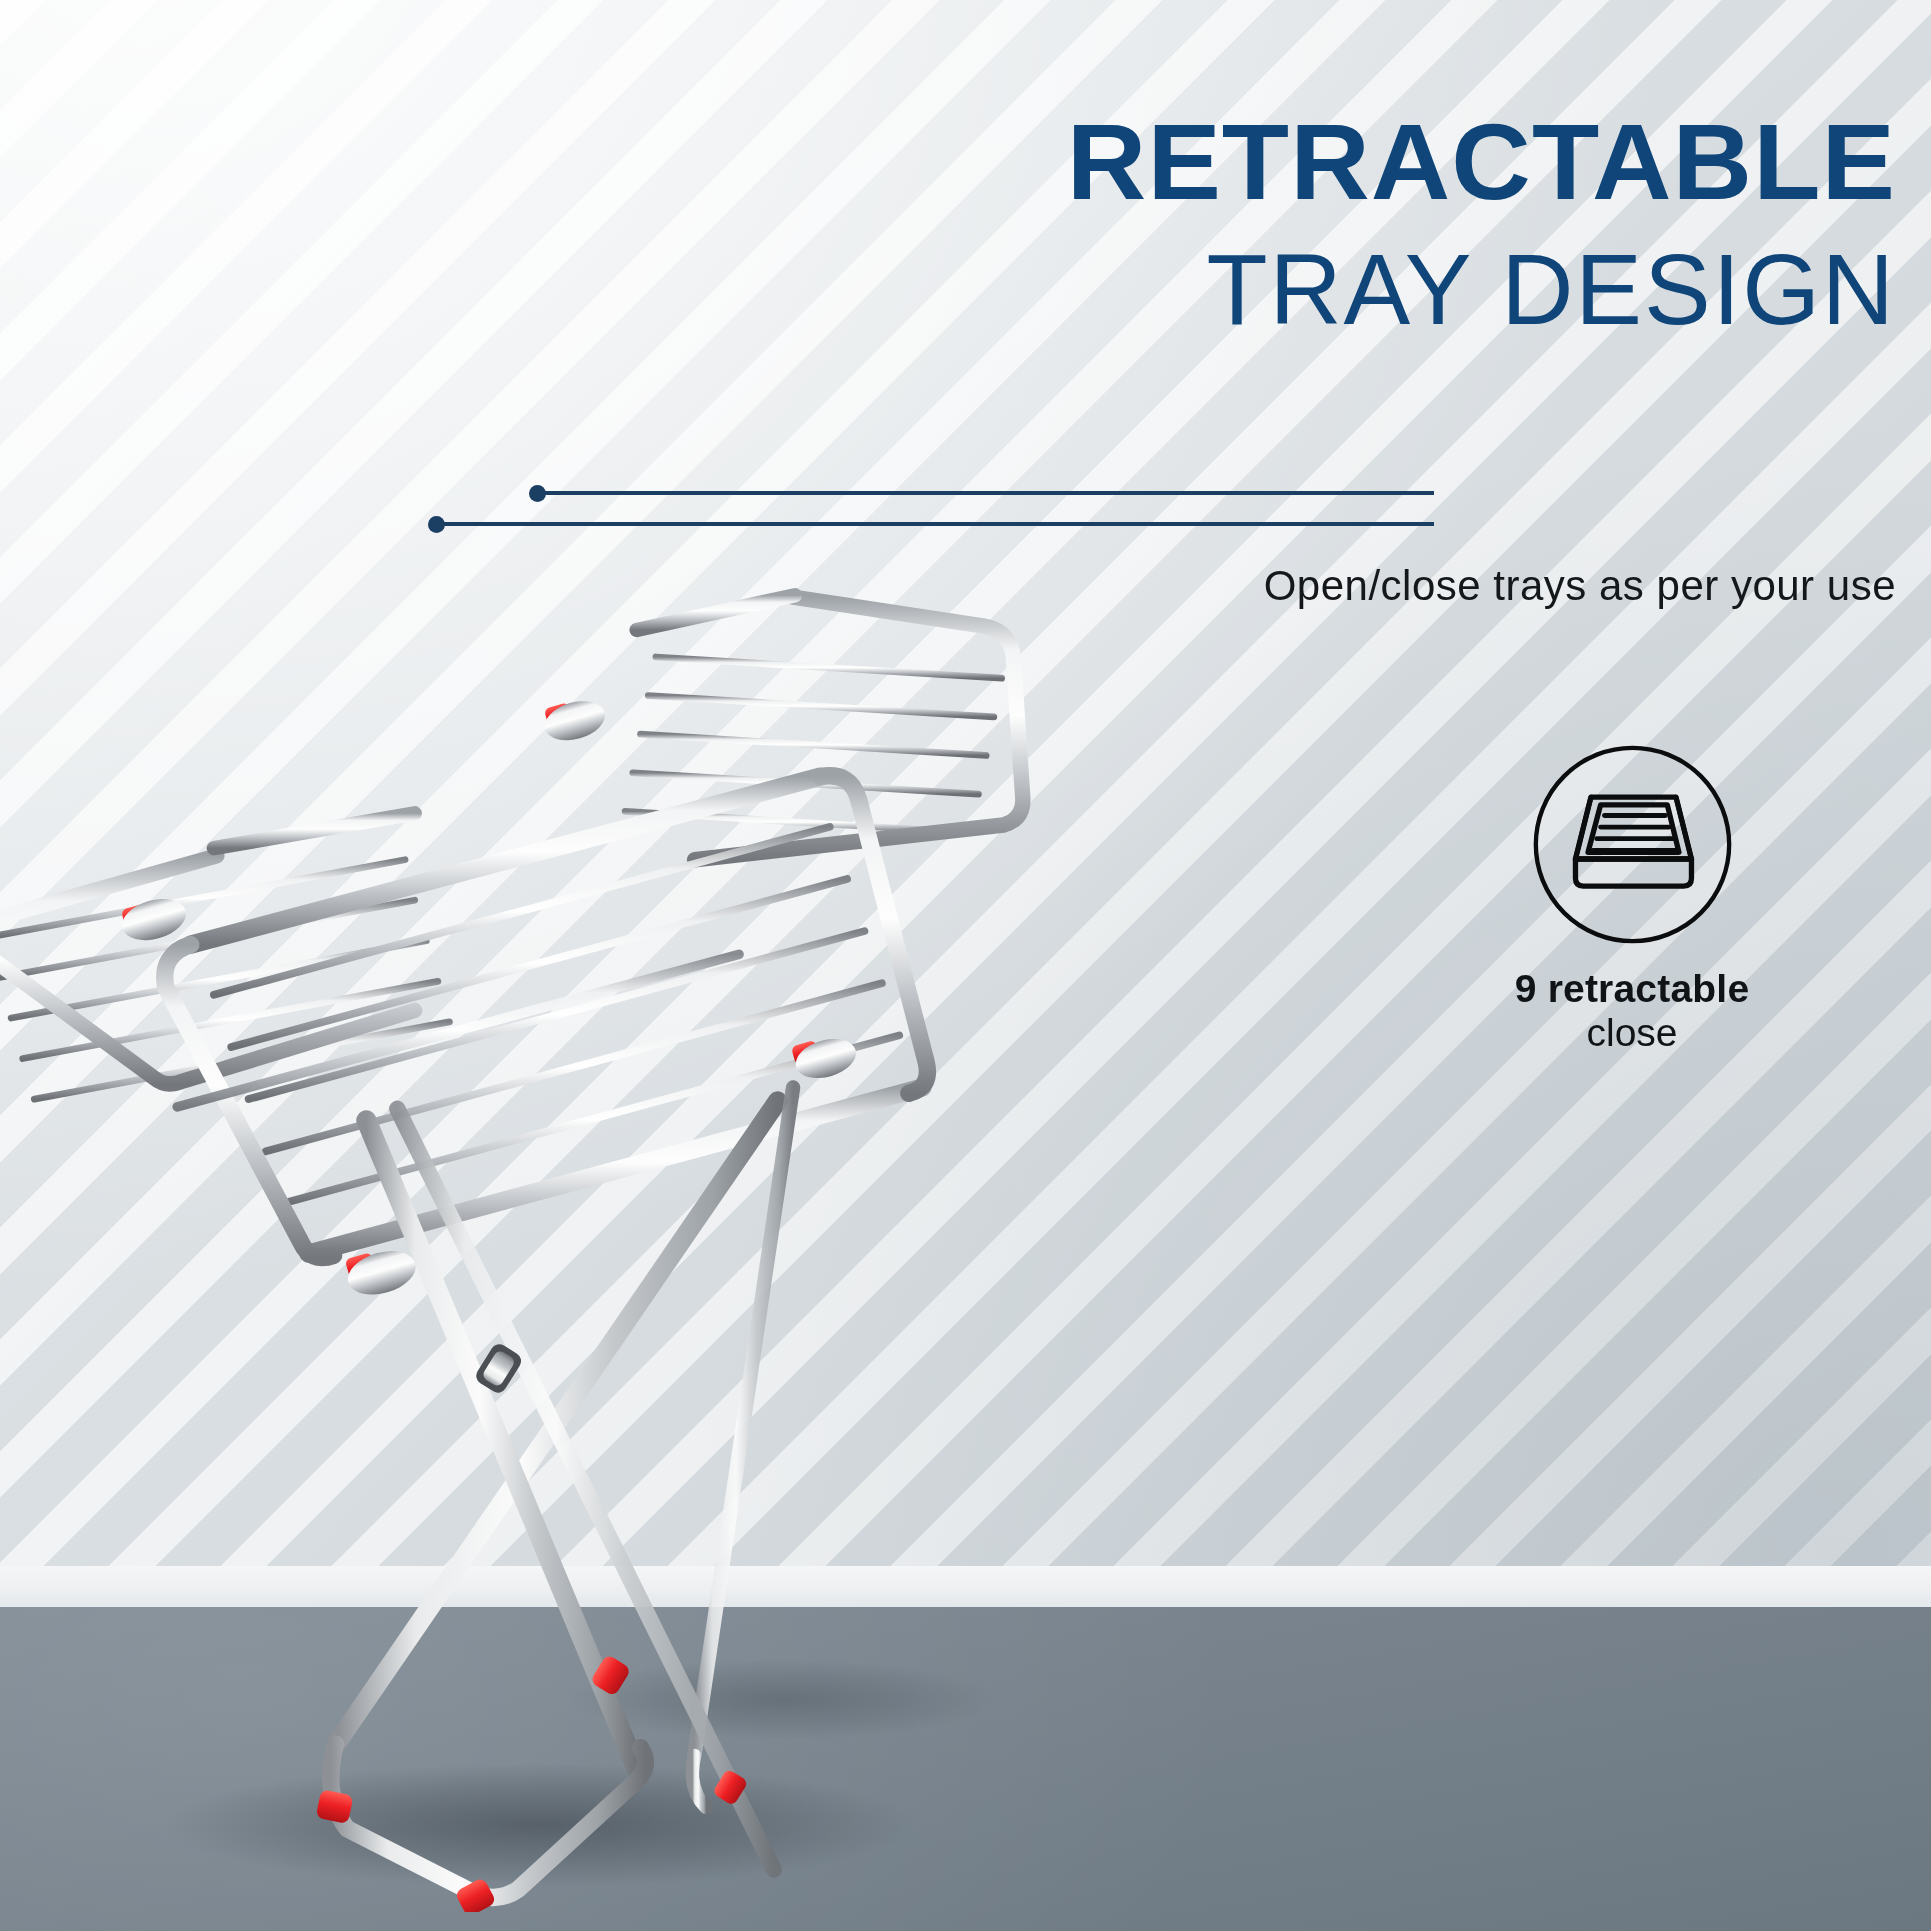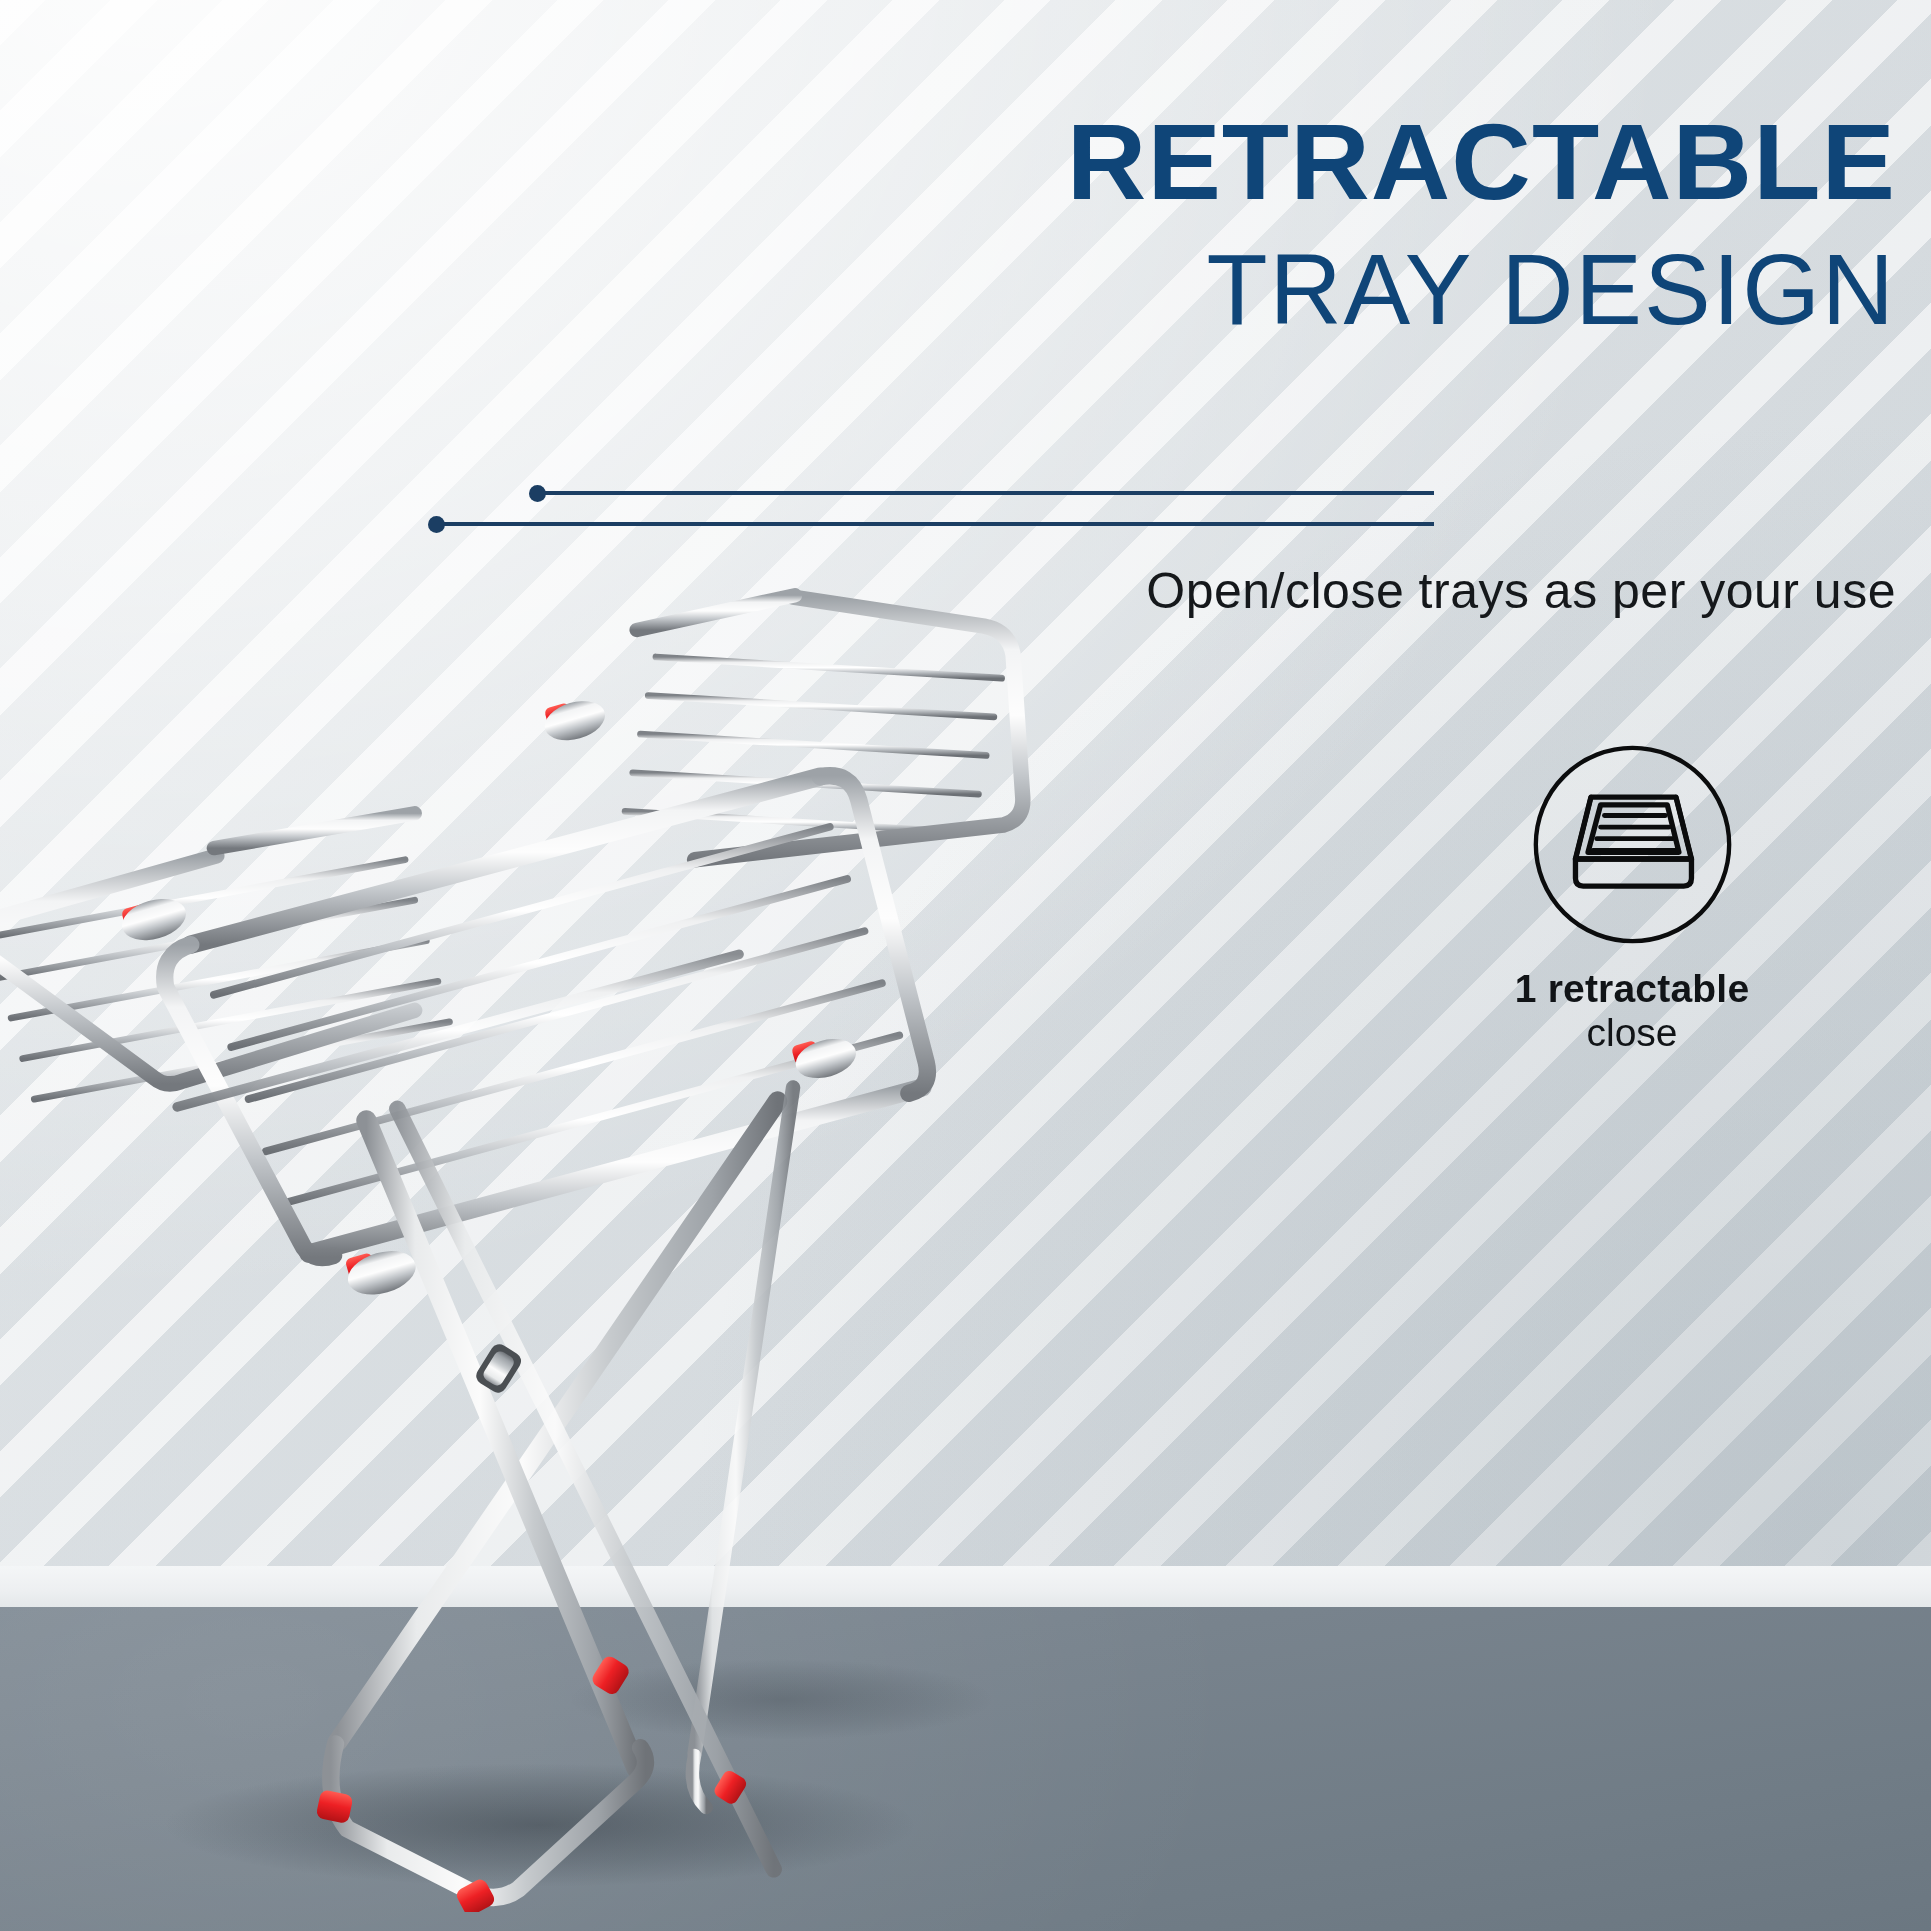--- a/index.html
+++ b/index.html
@@ -49,21 +49,21 @@
   .divrow .dot{position:absolute;left:0;top:1.9px;width:17.4px;height:17.4px;border-radius:50%;
         background:#1B3E63;}
   .divrow .bar{position:absolute;left:8.7px;top:7.7px;height:4.8px;background:#1B3E63;}
   .div-top{left:529px;top:483px;}
   .div-top .bar{width:896px;}
   .div-bottom{left:428px;top:514px;}
   .div-bottom .bar{width:997px;}
 
   
   .subtitle{position:absolute;right:35px;top:562px;width:1246px;text-align:right;
-        font-size:50px;font-weight:400;color:#15181B;letter-spacing:0.5px;
+        font-size:42px;font-weight:400;color:#15181B;letter-spacing:0.5px;
         font-family:"Liberation Sans", sans-serif;}
 
   
   .badge{position:absolute;left:1487px;top:743px;width:290px;text-align:center;}
   .badge .circle{width:203px;height:203px;margin:0 auto;}
   .badge .cap{margin-top:21px;font-size:39px;font-weight:700;color:#111417;
         line-height:1.14;letter-spacing:0.2px;}
   .badge .cap2{font-size:39px;font-weight:400;color:#111417;line-height:1.14;}
 
   
@@ -251,18 +251,18 @@
           <line x1="68" y1="99" x2="147" y2="99"></line>
           <line x1="64" y1="111" x2="151" y2="111"></line>
         </g>
 
         <g stroke="#0B0C0D" stroke-width="5" stroke-linecap="round">
           <line x1="62" y1="56" x2="46" y2="120"></line>
           <line x1="150" y1="56" x2="166" y2="120"></line>
         </g>
       </svg>
     </div>
-    <div class="cap">1 retractable</div>
+    <div class="cap">9 retractable</div>
     <div class="cap2">close</div>
   </div>
 
 </div>
 
 
 </body></html>

